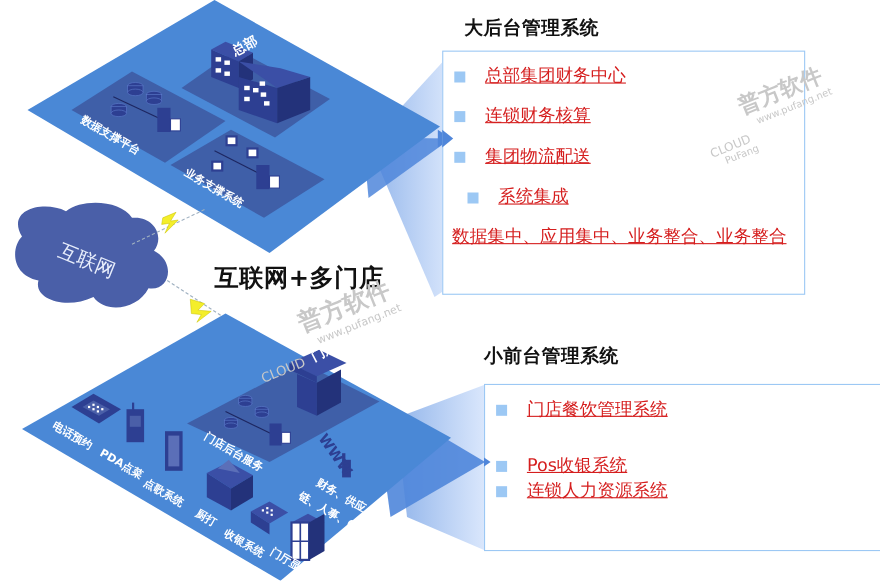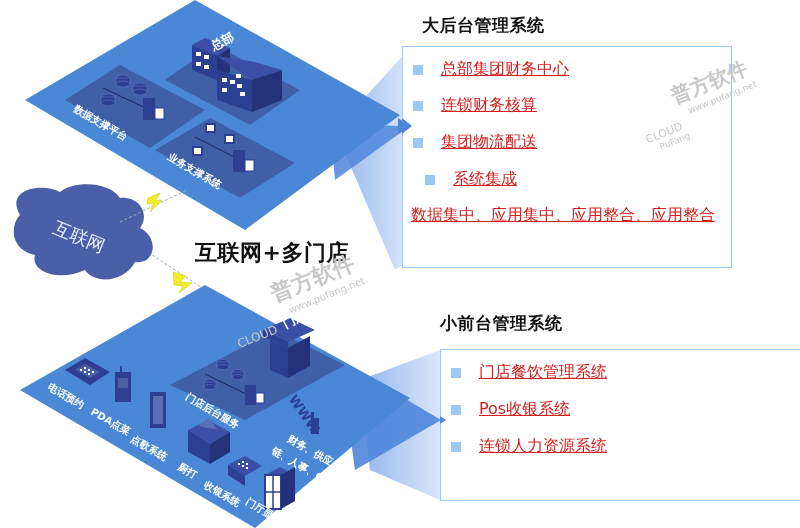--- a/index.html
+++ b/index.html
@@ -221,31 +221,31 @@
   </div>
   <div class="item" style="left:10px;top:85px;">
     <span class="bullet"></span>
     <span class="link">集团物流配送</span>
   </div>
   <div class="item" style="left:10px;top:122px;padding-left:12px;">
     <span class="bullet"></span>
     <span class="link">系统集成</span>
   </div>
   <div class="item" style="left:8px;top:158px;">
-    <span class="link">数据集中、应用集中、应用整合、应用整合</span>
+    <span class="link">数据集中、应用集中、业务整合、业务整合</span>
   </div>
 </div>
 
 <div class="heading" style="left:440px;top:312px;">小前台管理系统</div>
 <div class="panel" style="left:440px;top:349px;width:416px;height:152px;padding-left:18px;">
   <div class="item" style="left:10px;top:12px;">
     <span class="bullet"></span>
     <span class="link">门店餐饮管理系统</span>
   </div>
-  <div class="item" style="left:10px;top:49px;">
+  <div class="item" style="left:10px;top:63px;">
     <span class="bullet"></span>
     <span class="link">Pos收银系统</span>
   </div>
   <div class="item" style="left:10px;top:86px;">
     <span class="bullet"></span>
     <span class="link">连锁人力资源系统</span>
   </div>
 </div>
 
 <svg class="scene" viewBox="0 0 800 528" style="pointer-events:none;">

